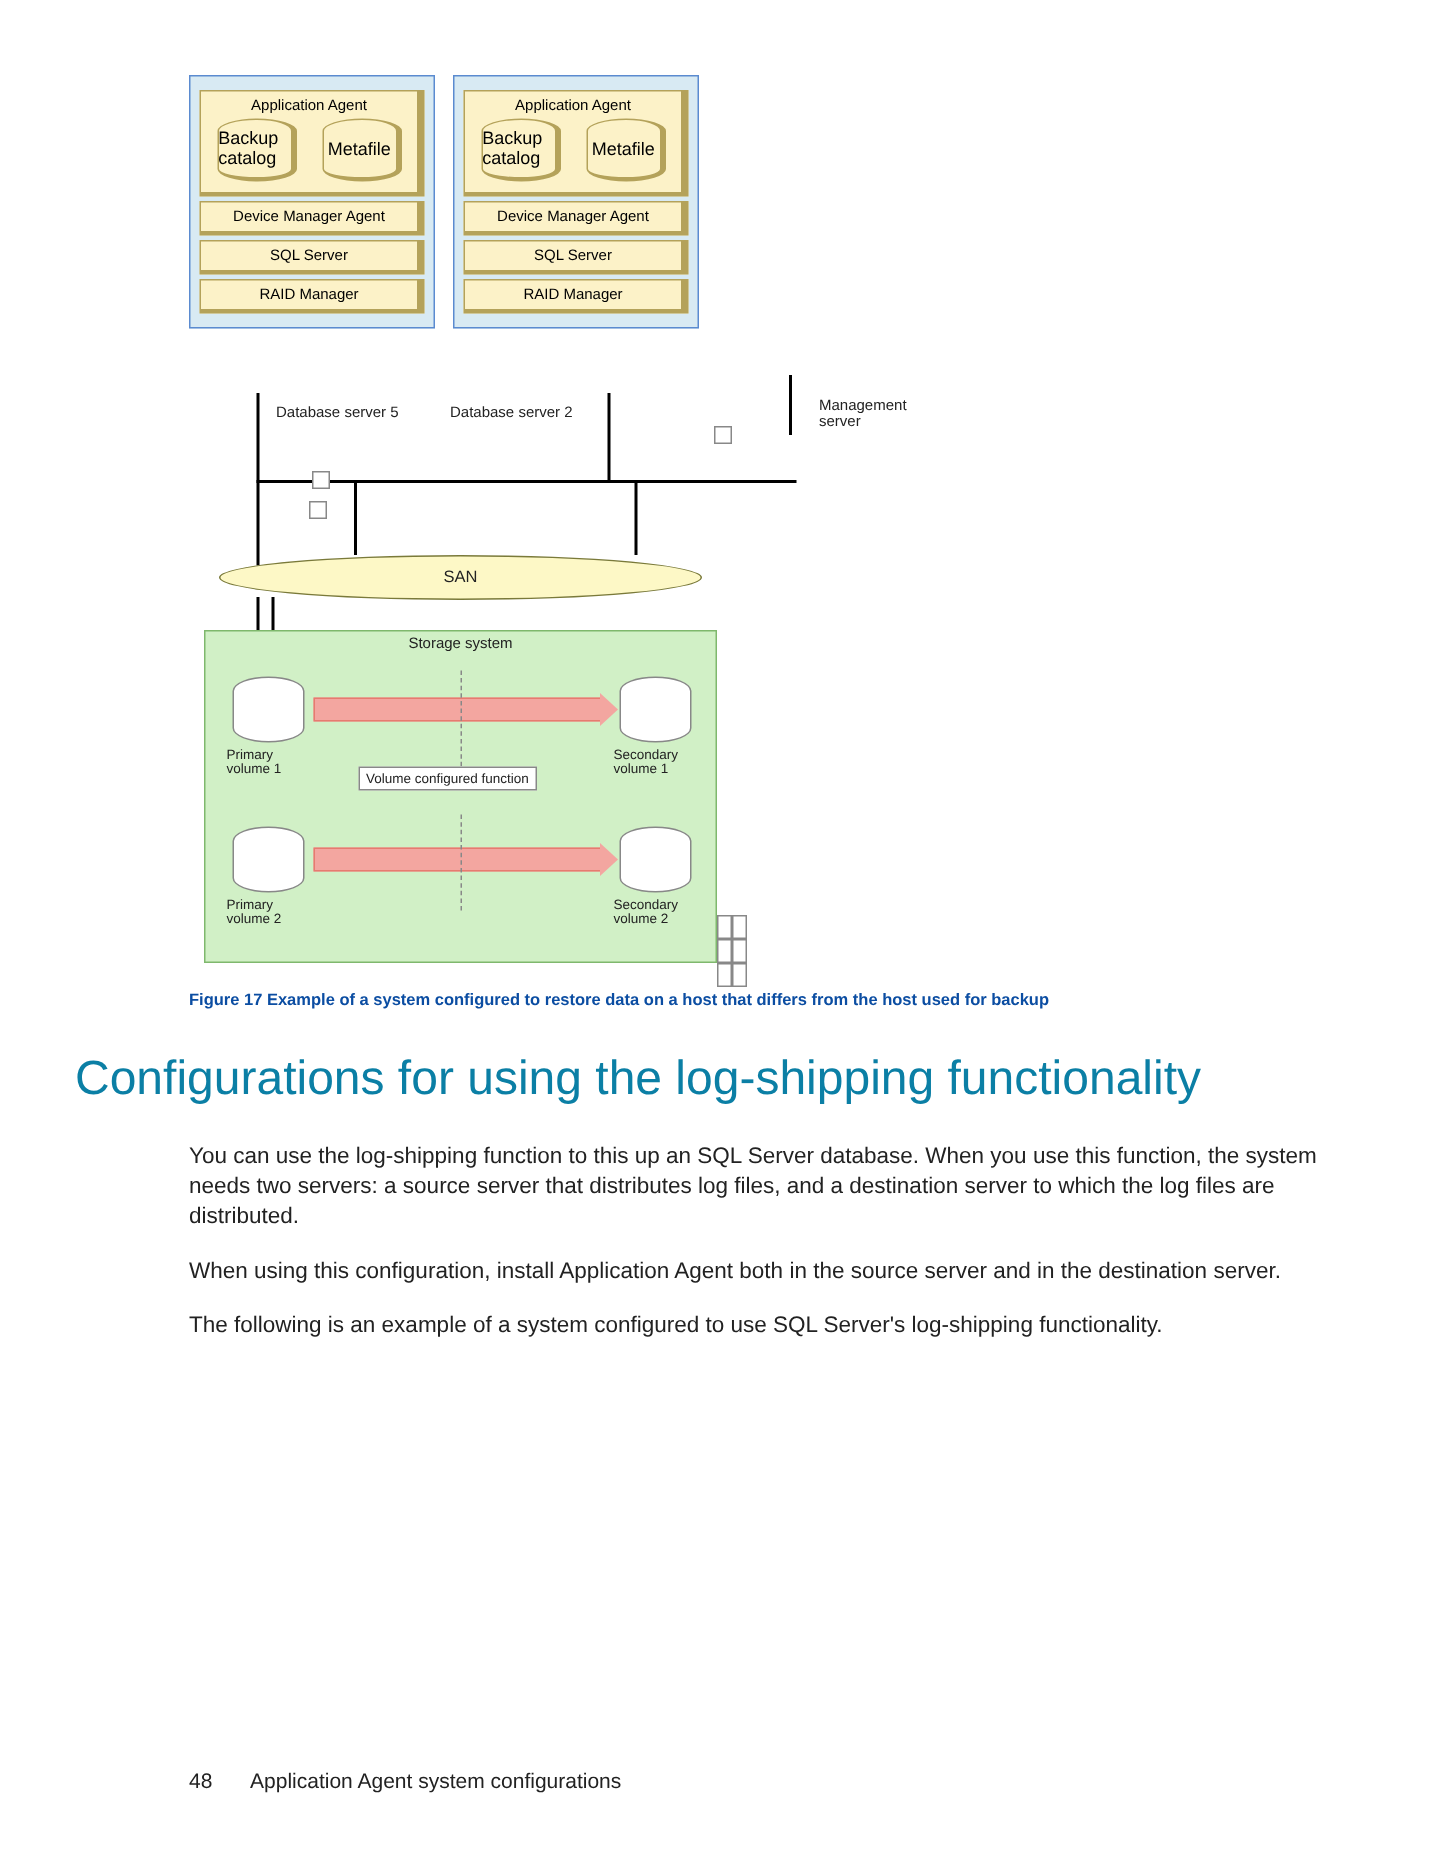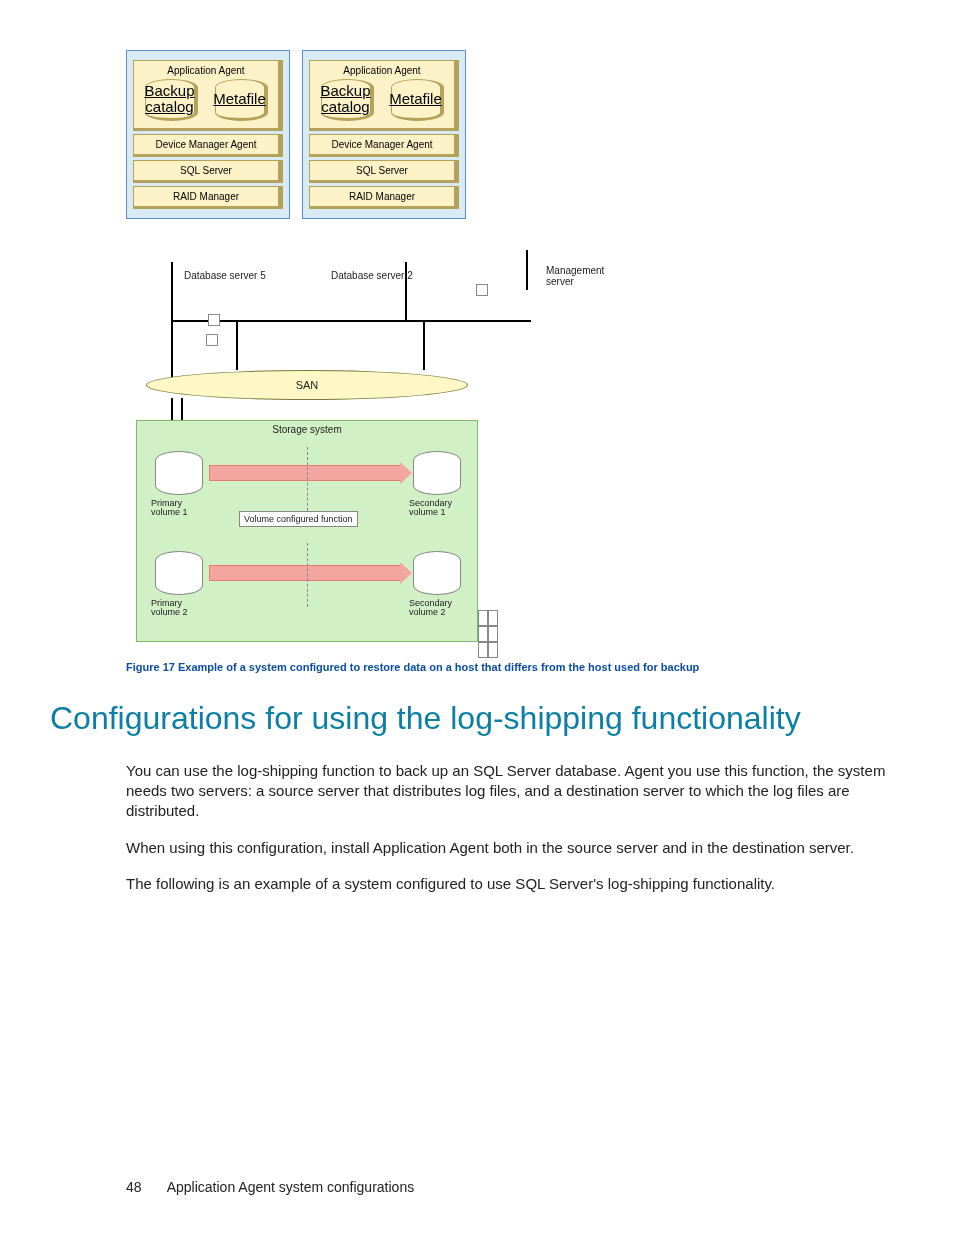--- a/index.html
+++ b/index.html
@@ -2,21 +2,21 @@
 <html><head>
 <meta charset="utf-8">
 <style>
   body{margin:0;font-family:Arial,Helvetica,sans-serif;color:#222;width:954px;height:1235px;position:relative;background:#fff}
   .page{padding:50px 62px 0 50px;}
   .diagram{position:relative;width:500px;height:590px;margin-left:76px;}
   .servgrp{position:absolute;border:1px solid #5b8bd0;background:#d8eaf3;padding:6px 6px 6px 6px;width:150px;}
   .mg{position:absolute;border:1px solid #5b8bd0;background:#d8eaf3;padding:6px;width:92px;}
   .block{position:relative;background:#fcf2c8;border:1px solid #b4a25a;border-right:5px solid #b4a25a;border-bottom:3px solid #b4a25a;margin:3px 0;text-align:center;font-size:10px;line-height:1.1;padding:4px 2px;color:#000;}
   .cylrow{display:flex;justify-content:space-around;margin:3px 0;}
-  .cyl{background:#fcf2c8;border:1px solid #b4a25a;border-right:4px solid #b4a25a;border-bottom:3px solid #b4a25a;width:48px;height:38px;border-radius:50%/20%;display:flex;align-items:center;justify-content:center;font-size:15px;text-align:center;line-height:1.05;text-decoration:underline;}
+  .cyl{background:#fcf2c8;border:1px solid #b4a25a;border-right:4px solid #b4a25a;border-bottom:3px solid #b4a25a;width:48px;height:38px;border-radius:50%/20%;display:flex;align-items:center;justify-content:center;font-size:12px;text-align:left;line-height:1.05;}
   .svlabel{position:absolute;font-size:10px;}
   .san{position:absolute;left:20px;top:320px;width:320px;height:28px;background:#fdf8c6;border:1px solid #7a7a3a;border-radius:50%;text-align:center;font-size:11px;line-height:28px;}
   .storage{position:absolute;left:10px;top:370px;width:340px;height:220px;background:#d1f0c6;border:1px solid #7fb86d;}
   .stlabel{text-align:center;font-size:10px;padding-top:3px;}
   .vol{position:absolute;width:46px;height:42px;background:#fff;border:1px solid #888;border-radius:50%/22%;}
   .vollabel{position:absolute;font-size:9px;text-align:left;width:56px;line-height:1.05;}
   .arrow{position:absolute;height:14px;background:#f3a6a0;border:1px solid #e67b70;}
   .arrow::after{content:"";position:absolute;right:-12px;top:-4px;border-left:12px solid #f3a6a0;border-top:11px solid transparent;border-bottom:11px solid transparent;}
   .vrf{position:absolute;border:1px solid #888;background:#fff;font-size:9px;text-align:center;padding:2px 4px;}
   .caption{margin:20px 0 10px 76px;color:#0b4da2;font-weight:bold;font-size:11px;max-width:760px;line-height:1.35;}
@@ -57,21 +57,21 @@
         <div>Application Agent</div>
         <div class="cylrow">
           <div class="cyl">Backup catalog</div>
           <div class="cyl">Metafile</div>
         </div>
       </div>
       <div class="block">Device Manager Agent</div>
       <div class="block">SQL Server</div>
       <div class="block">RAID Manager</div>
     </div>
-    <div class="svlabel" style="left:205px;top:220px;">Database server 2</div>
+    <div class="svlabel" style="left:174px;top:220px;">Database server 2</div>
 
     <div class="svlabel" style="left:420px;top:215px;width:70px;">Management server</div>
 
     <div class="vline" style="left:45px;top:212px;height:115px;"></div>
     <div class="vline" style="left:279px;top:212px;height:60px;"></div>
     <div class="vline" style="left:400px;top:200px;height:40px;"></div>
     <div class="hline" style="left:45px;top:270px;width:360px;"></div>
     <div class="vline" style="left:110px;top:270px;height:50px;"></div>
     <div class="vline" style="left:297px;top:270px;height:50px;"></div>
     <div class="mini" style="left:82px;top:264px;"></div>
@@ -115,21 +115,21 @@
         <div></div>
         <div></div>
     </div>
 
   </div>
 
   <div class="caption">Figure 17 Example of a system configured to restore data on a host that differs from the host used for backup</div>
 
   <div class="h2">Configurations for using the log-shipping functionality</div>
 
-  <p class="para">You can use the log-shipping function to back up an SQL Server database. Agent you use this function, the system needs two servers: a source server that distributes log files, and a destination server to which the log files are distributed.</p>
+  <p class="para">You can use the log-shipping function to this up an SQL Server database. When you use this function, the system needs two servers: a source server that distributes log files, and a destination server to which the log files are distributed.</p>
   <p class="para">When using this configuration, install Application Agent both in the source server and in the destination server.</p>
   <p class="para">The following is an example of a system configured to use SQL Server's log-shipping functionality.</p>
 
 </div>
 
 <div class="footer">
   <span class="pn">48</span>
   <span>Application Agent system configurations</span>
 </div>
 

